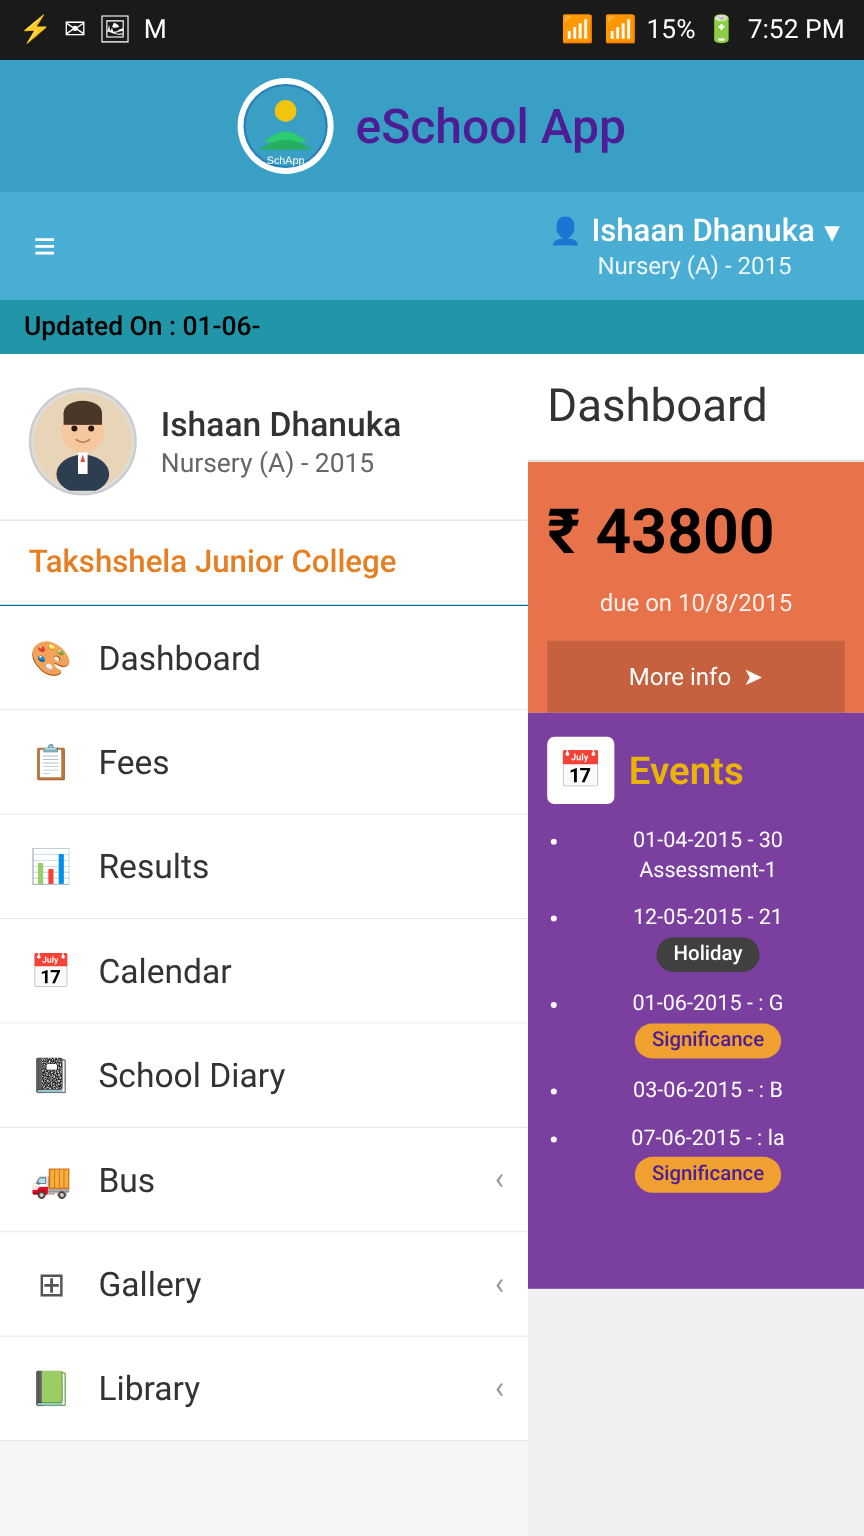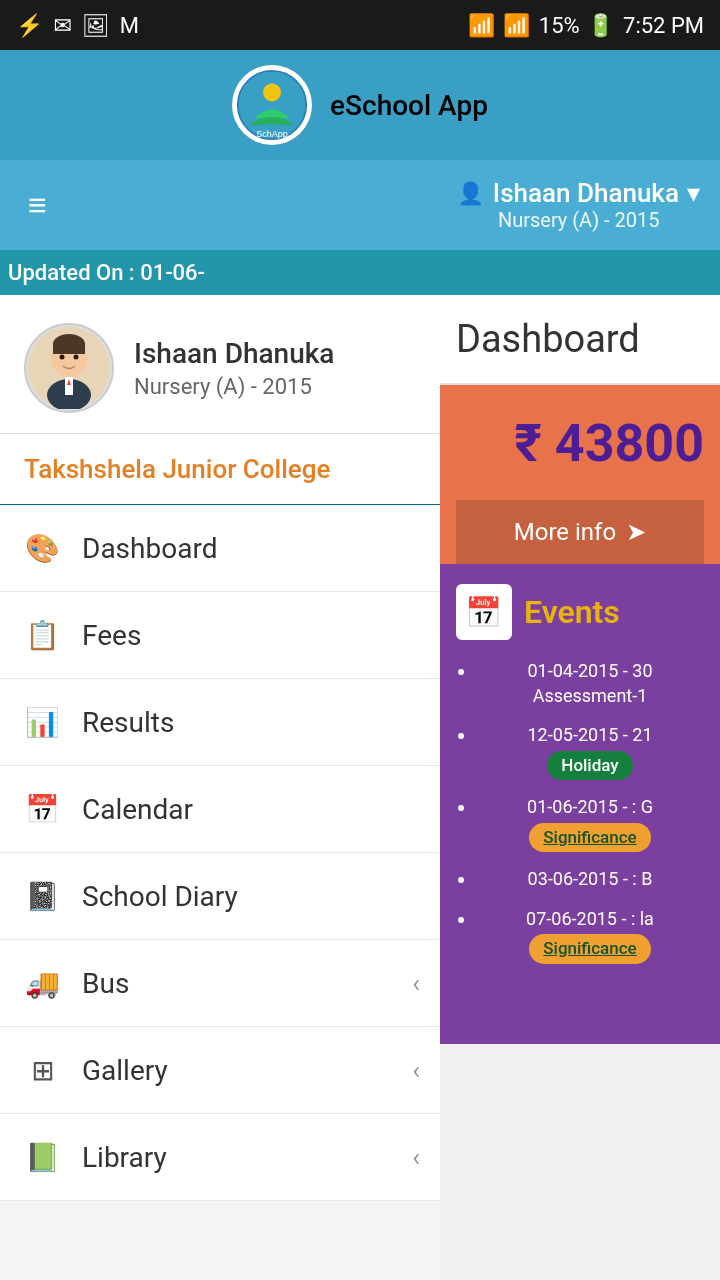--- a/index.html
+++ b/index.html
@@ -31,22 +31,22 @@
     }
     .header-logo {
       width: 80px; height: 80px;
       border-radius: 50%;
       background: white;
       display: flex; align-items: center; justify-content: center;
       overflow: hidden;
     }
     .logo-svg { width: 72px; height: 72px; }
     .header-title {
-      color: #000000;
-      font-size: 28px;
+      color: #4c1d95;
+      font-size: 40px;
       font-weight: 500;
     }
 
     
     .sub-header {
       background: #4aaed4;
       height: 90px;
       display: flex;
       align-items: center;
       padding: 0 20px;
@@ -76,23 +76,23 @@
     .user-class {
       color: rgba(255,255,255,0.9);
       font-size: 20px;
       text-align: center;
     }
     .user-icon { font-size: 22px; }
 
     
     .update-banner {
       background: #2196a8;
-      color: #ffffff;
+      color: #000000;
       font-size: 22px;
-      padding: 10px 8px;
+      padding: 10px 20px;
       font-weight: 500;
     }
 
     
     .main-layout {
       display: flex;
       width: 720px;
     }
 
     
@@ -190,36 +190,36 @@
       padding: 28px 16px 0;
       margin-bottom: 0;
     }
     .fee-label {
       color: rgba(255,255,255,0.9);
       font-size: 22px;
       text-align: center;
       margin-bottom: 10px;
     }
     .fee-amount {
-      color: #4c1d95;
+      color: #000000;
       font-size: 52px;
       font-weight: 700;
-      text-align: right;
-      margin-bottom: 26px;
+      text-align: left;
+      margin-bottom: 16px;
     }
     .fee-due {
       color: rgba(255,255,255,0.9);
       font-size: 20px;
       text-align: center;
       margin-bottom: 20px;
     }
     .more-info-btn {
       background: rgba(0,0,0,0.15);
       color: white;
-      font-size: 24px;
+      font-size: 20px;
       padding: 18px 16px;
       text-align: center;
       cursor: pointer;
       display: flex;
       align-items: center;
       justify-content: center;
       gap: 10px;
     }
 
     
@@ -258,22 +258,22 @@
       text-align: center;
     }
     .event-badge {
       display: inline-block;
       border-radius: 20px;
       padding: 3px 14px;
       font-size: 17px;
       font-weight: 500;
       margin-top: 3px;
     }
-    .badge-holiday { background: #15803d; color: white; }
-    .badge-significance { background: #f0a030; color: #14532d; text-decoration: underline; }
+    .badge-holiday { background: #404040; color: white; }
+    .badge-significance { background: #f0a030; color: #4c1d95; }
   </style>
 </head>
 <body>
 
 <div class="status-bar">
   <div class="status-left">
     <span>⚡</span>
     <span>✉</span>
     <span>🖼</span>
     <span>M</span>
@@ -388,20 +388,21 @@
     </div>
 
   </div>
 
   <div class="right-panel">
 
     <div class="dashboard-title">Dashboard</div>
 
     <div class="fee-card">
       <div class="fee-amount">₹ 43800</div>
+      <div class="fee-due">due on 10/8/2015</div>
       <div class="more-info-btn">
         <span>More info</span>
         <span>➤</span>
       </div>
     </div>
 
     <div class="events-card">
       <div class="events-header">
         <div class="calendar-icon-box">📅</div>
         <div class="events-title">Events</div>

